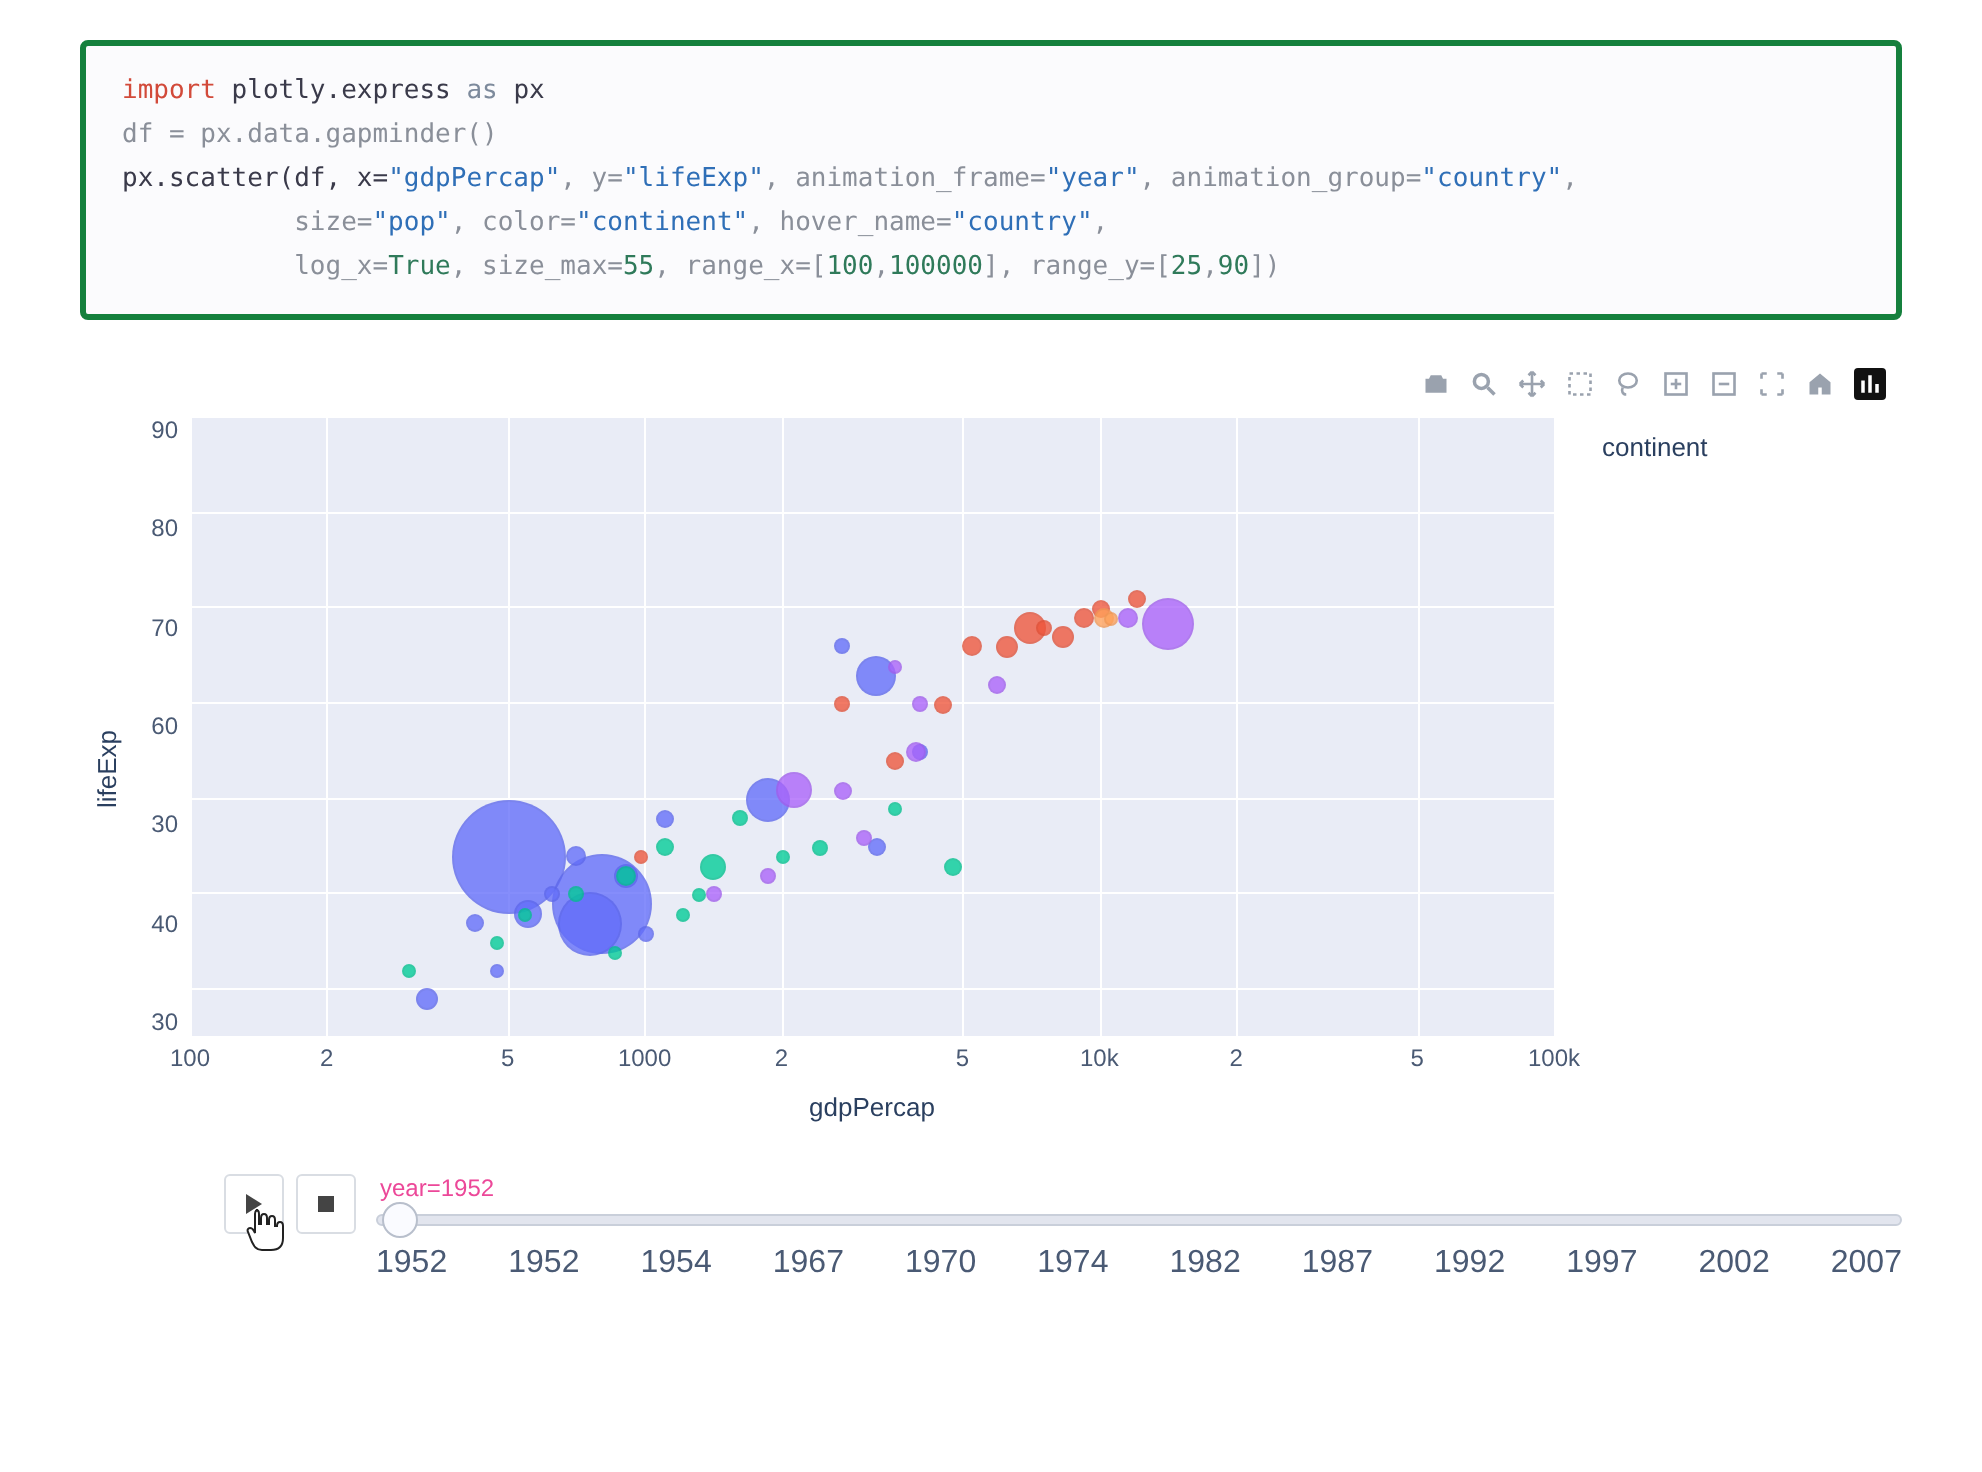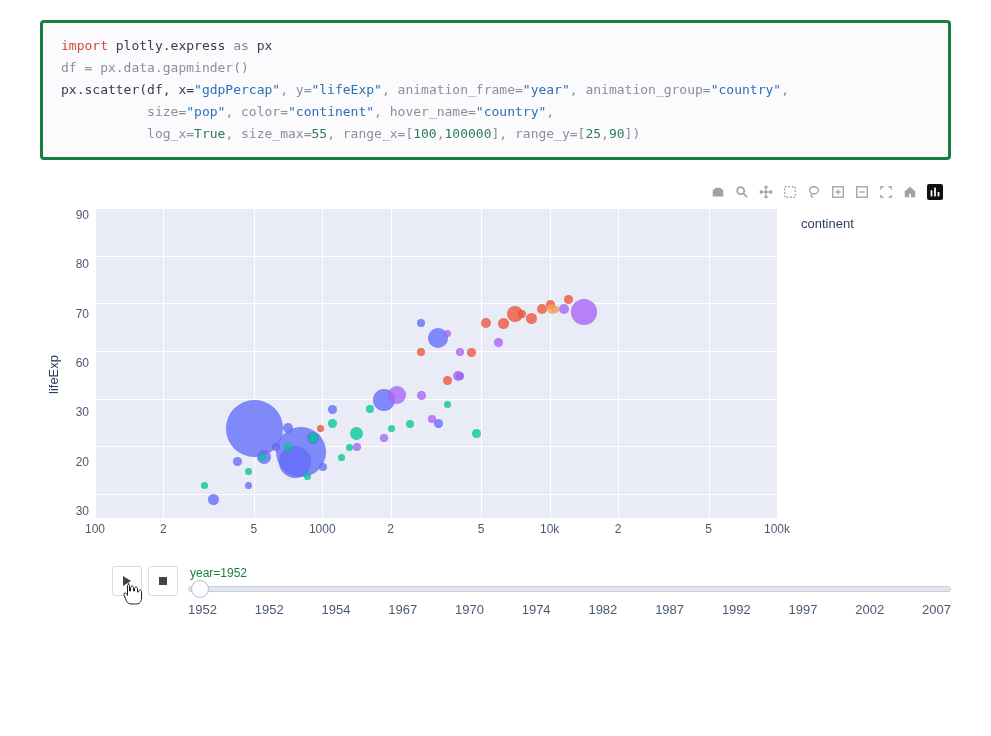--- a/index.html
+++ b/index.html
@@ -36,24 +36,24 @@
 
   .legend{width:150px;padding-left:24px;padding-top:8px}
   .legend-title{color:#2a3f5f;margin-bottom:6px}
   .legend-item{display:flex;align-items:center;gap:8px;margin:6px 0;color:#4a5a74;cursor:pointer}
   .legend-dot{width:11px;height:11px;border-radius:50%}
 
   .anim{display:flex;align-items:flex-start;gap:10px;margin-top:26px;margin-left:72px}
   .anim-btn{width:30px;height:30px;border:1px solid #d9dde3;border-radius:3px;background:#fff;display:flex;align-items:center;justify-content:center;cursor:pointer}
   .anim-btn svg{width:10px;height:10px}
   .slider-col{flex:1;position:relative}
-  .slider-label{font-size:12px;color:#15803d;margin-bottom:6px;margin-left:2px}
+  .slider-label{font-size:12px;color:#ec4899;margin-bottom:6px;margin-left:2px}
   .slider-track{height:4px;background:#e2e5ee;border:1px solid #c9cfda;border-radius:3px;margin:6px 0 10px 0;position:relative}
   .slider-handle{position:absolute;width:16px;height:16px;background:#fafbff;border:1px solid #b8bfcc;border-radius:50%;top:-7px;left:0;transform:translateX(-50%)}
-  .slider-ticks{display:flex;justify-content:space-between;color:#4a5a74;font-size:13px}
+  .slider-ticks{display:flex;justify-content:space-between;color:#4a5a74;font-size:16px}
 
   .cursor{position:absolute;width:20px;height:24px;pointer-events:none}
 </style>
 </head>
 <body>
 <div class="page">
 
 <div class="codebox">
 <pre><span class="kw-import">import</span> <span class="ident">plotly.express</span> <span class="kw-as">as</span> <span class="ident">px</span>
 <span>df = px.data.gapminder()</span>
@@ -126,21 +126,21 @@
   <div class="yaxis-label">lifeExp</div>
 
   <div class="plot-col">
     <div class="plot-row">
       <div class="ytick-col ticks" style="height:310px">
         <span>90</span>
         <span>80</span>
         <span>70</span>
         <span>60</span>
         <span>30</span>
-        <span>20</span>
+        <span>40</span>
         <span>30</span>
       </div>
       <div class="plotarea" id="plotarea">
             <div class="gridline-h" style="top: 92.3077%;"></div>
             <div class="gridline-h" style="top: 76.9231%;"></div>
             <div class="gridline-h" style="top: 61.5385%;"></div>
             <div class="gridline-h" style="top: 46.1538%;"></div>
             <div class="gridline-h" style="top: 30.7692%;"></div>
             <div class="gridline-h" style="top: 15.3846%;"></div>
             <div class="gridline-h" style="top: 0%;"></div>
@@ -221,20 +221,21 @@
               <span class="xtick" style="left: 10.03%;">2</span>
               <span class="xtick" style="left: 23.3%;">5</span>
               <span class="xtick" style="left: 33.33%; text-align: center;">1000</span>
               <span class="xtick" style="left: 43.36%;">2</span>
               <span class="xtick" style="left: 56.63%;">5</span>
               <span class="xtick" style="left: 66.67%;">10k</span>
               <span class="xtick" style="left: 76.7%;">2</span>
               <span class="xtick" style="left: 89.97%;">5</span>
               <span class="xtick" style="left: 100%;">100k</span>
             </div>
+        <div class="xaxis-label">gdpPercap</div>
       </div>
     </div>
   </div>
 
   <div class="legend">
     <div class="legend-title">continent</div>
   </div>
 </div>
 
 <div class="anim">

